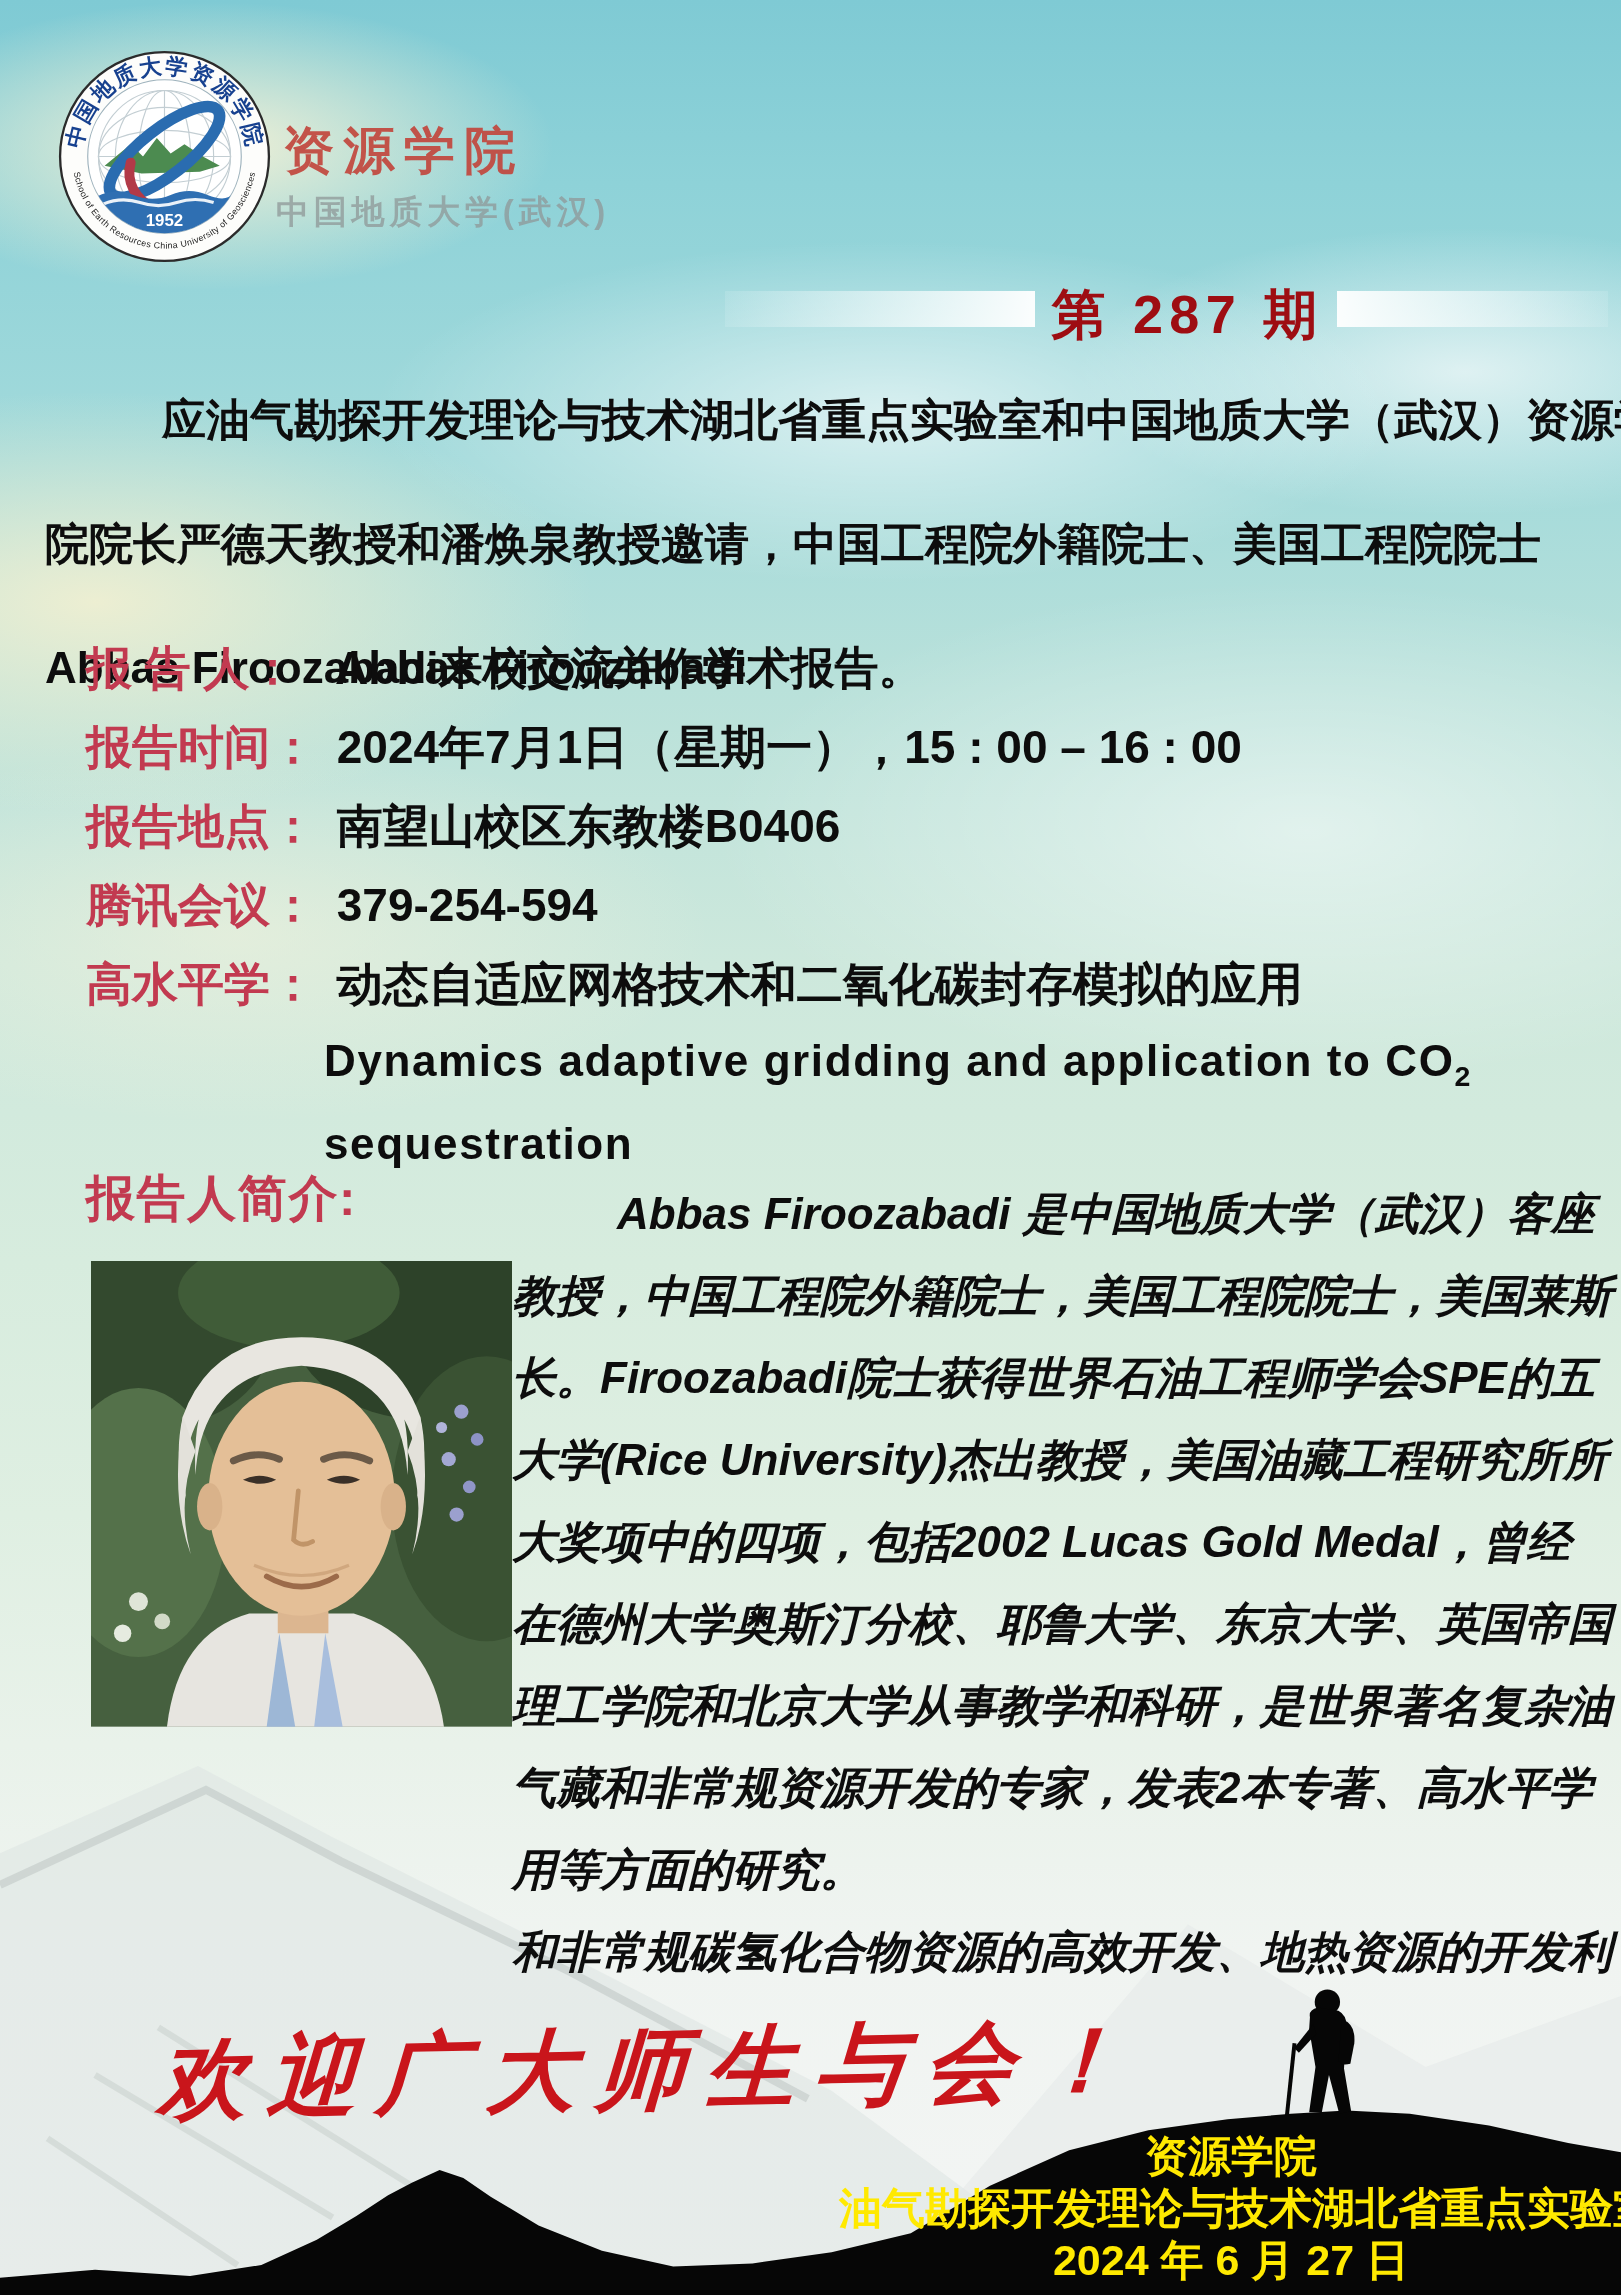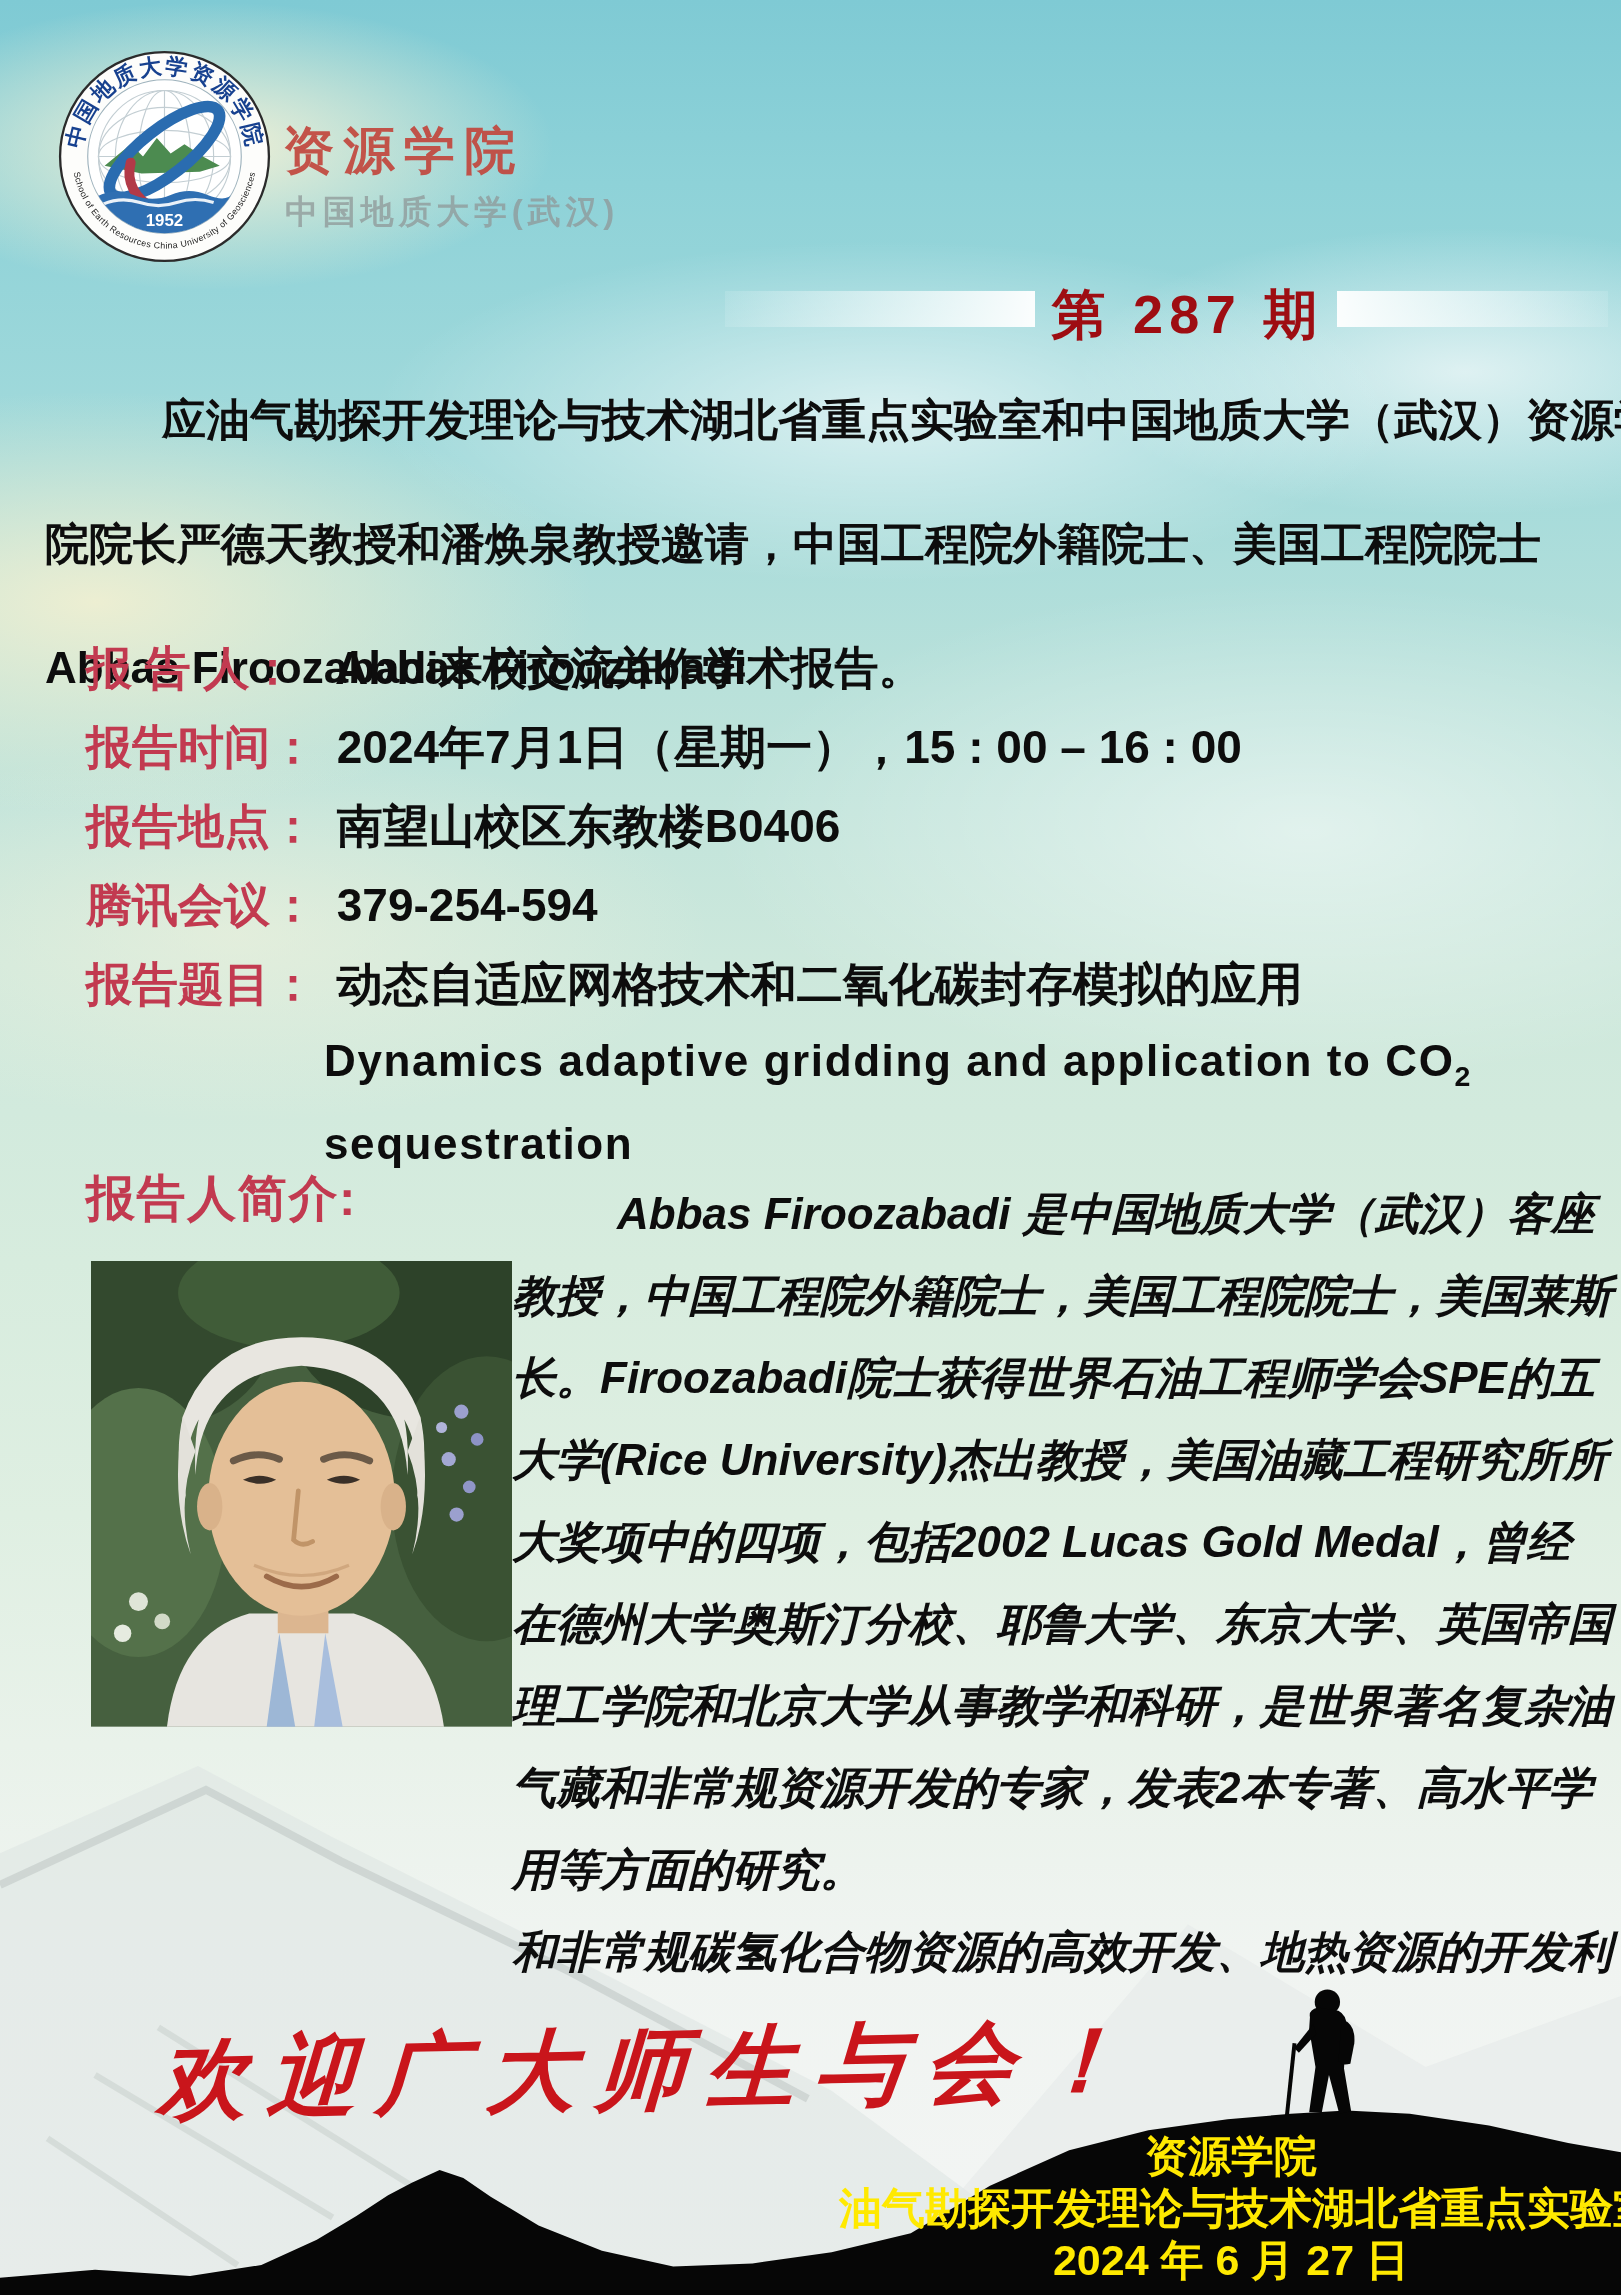--- a/index.html
+++ b/index.html
@@ -12,21 +12,21 @@
       radial-gradient(ellipse 554px 206px at 1465px 372px, rgba(250,252,252,.7), rgba(250,252,252,0) 70%),
       radial-gradient(ellipse 713px 301px at 95px 602px, rgba(243,240,209,.9), rgba(243,240,209,0) 70%),
       radial-gradient(ellipse 792px 333px at 1307px 831px, rgba(255,255,255,.5), rgba(255,255,255,0) 75%),
       radial-gradient(ellipse 633px 253px at 238px 934px, rgba(246,243,220,.55), rgba(246,243,220,0) 75%),
       linear-gradient(180deg,#7fcad4 0%,#8ed2d8 8%,#a3dadb 20%,#b9e1da 30%,#cde8dc 42%,#d7ecde 55%,#dfefe2 66%,#e9f2ea 76%,#f0f4f1 85%,#f3f5f4 100%);
   }
   .abs{position:absolute;}
   
   .seal{left:57px;top:49px;width:215px;height:215px;}
   .school-name{left:283px;top:117px;font-size:51px;font-weight:bold;color:#c2473e;letter-spacing:9.5px;opacity:.92;}
-  .univ-name{left:285px;top:190px;font-size:33px;font-weight:bold;color:#8f9898;letter-spacing:4.8px;opacity:.75;}
+  .univ-name{left:276px;top:190px;font-size:33px;font-weight:bold;color:#8f9898;letter-spacing:4.8px;opacity:.75;}
   .forum-title{left:554px;top:89px;width:1053px;text-align:center;font-size:119px;font-weight:900;
     color:#f6ec00;letter-spacing:30px;white-space:nowrap;text-shadow:1.6px 2.4px 1.6px rgba(120,110,0,.25);}
   .issue-bar{top:291px;height:36px;}
   .issue-bar.left{left:725px;width:310px;background:linear-gradient(to right,rgba(235,248,250,.15),rgba(255,255,255,.95));}
   .issue-bar.right{left:1337px;width:271px;background:linear-gradient(to left,rgba(235,248,250,.15),rgba(255,255,255,.95));}
   .issue-label{left:1029px;top:279px;width:317px;text-align:center;font-size:54px;font-weight:900;color:#9e0d12;letter-spacing:6.3px;white-space:nowrap;}
   
   .intro{left:45px;top:358px;width:1544px;font-size:44px;font-weight:bold;line-height:124px;color:#0d0d0d;}
   .intro .ln{white-space:nowrap;}
   .intro .indent{padding-left:117px;}
@@ -133,21 +133,21 @@
     </div>
     <div class="drow">
       <span class="dlabel">报告地点：</span>
       <span class="dvalue">南望山校区东教楼B0406</span>
     </div>
     <div class="drow">
       <span class="dlabel">腾讯会议：</span>
       <span class="dvalue">379-254-594</span>
     </div>
     <div class="drow" style="height:auto;">
-      <span class="dlabel">报告题目：</span>
+      <span class="dlabel">高水平学：</span>
       <span class="dvalue">动态自适应网格技术和二氧化碳封存模拟的应用</span>
     </div>
     <div class="title-extra"><span>Dynamics adaptive gridding and application to CO</span><sub>2</sub></div>
     <div class="title-extra">sequestration</div>
   </div>
 
   <div class="abs bio-label">报告人简介:</div>
 
   <svg class="abs photo" viewBox="0 0 532 588" width="421" height="466">
     <rect width="532" height="588" fill="#46603f"></rect>

